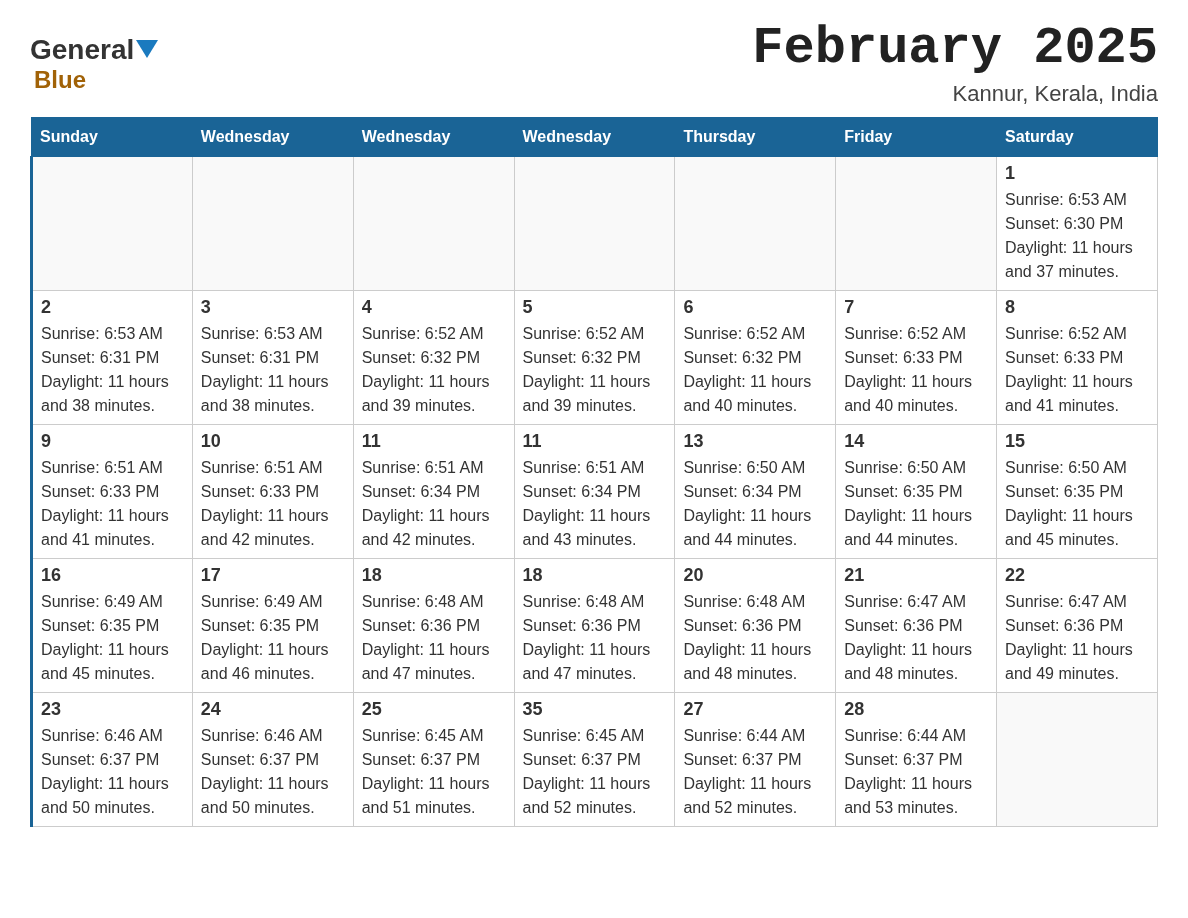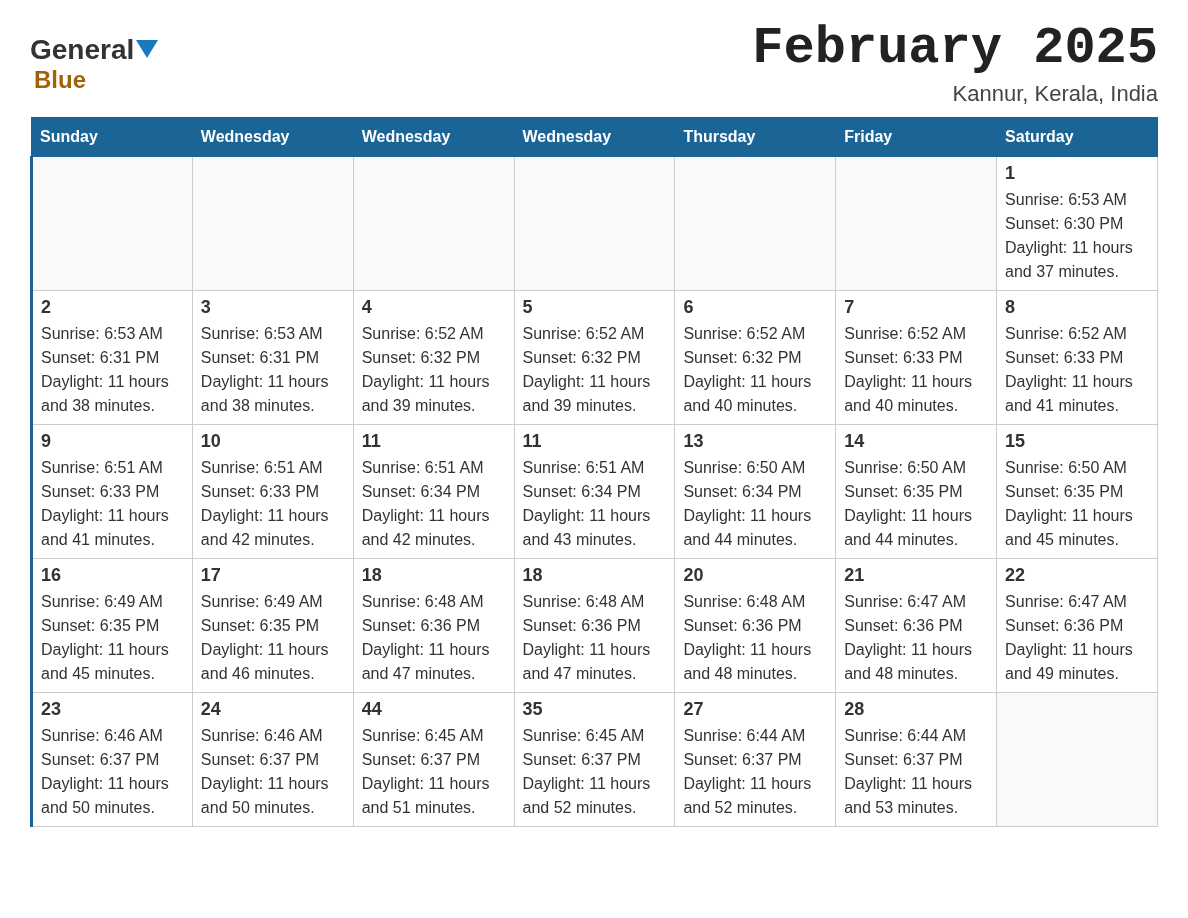--- a/index.html
+++ b/index.html
@@ -224,21 +224,21 @@
       <tr class="week-row">
         <td>
           <span class="day-number">23</span>
           <div class="day-info">Sunrise: 6:46 AM<br>Sunset: 6:37 PM<br>Daylight: 11 hours<br>and 50 minutes.</div>
         </td>
         <td>
           <span class="day-number">24</span>
           <div class="day-info">Sunrise: 6:46 AM<br>Sunset: 6:37 PM<br>Daylight: 11 hours<br>and 50 minutes.</div>
         </td>
         <td>
-          <span class="day-number">44</span>
+          <span class="day-number">25</span>
           <div class="day-info">Sunrise: 6:45 AM<br>Sunset: 6:37 PM<br>Daylight: 11 hours<br>and 51 minutes.</div>
         </td>
         <td>
           <span class="day-number">35</span>
           <div class="day-info">Sunrise: 6:45 AM<br>Sunset: 6:37 PM<br>Daylight: 11 hours<br>and 52 minutes.</div>
         </td>
         <td>
           <span class="day-number">27</span>
           <div class="day-info">Sunrise: 6:44 AM<br>Sunset: 6:37 PM<br>Daylight: 11 hours<br>and 52 minutes.</div>
         </td>

